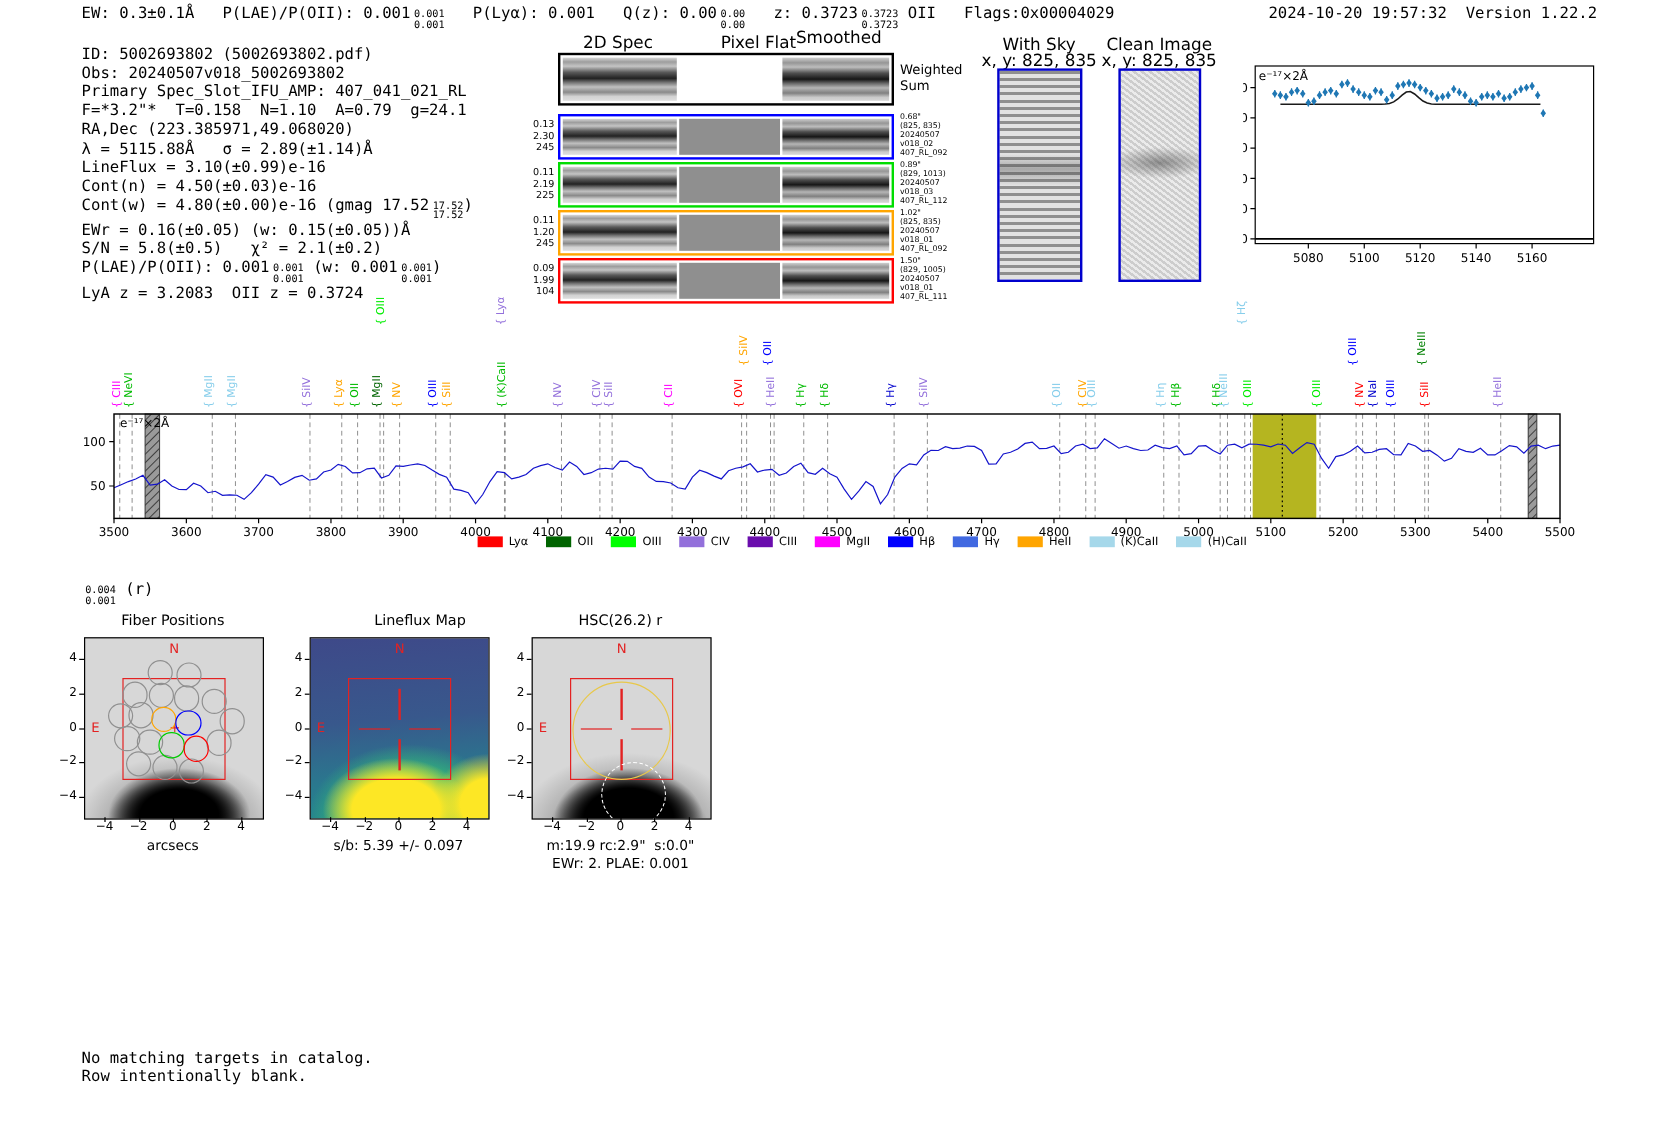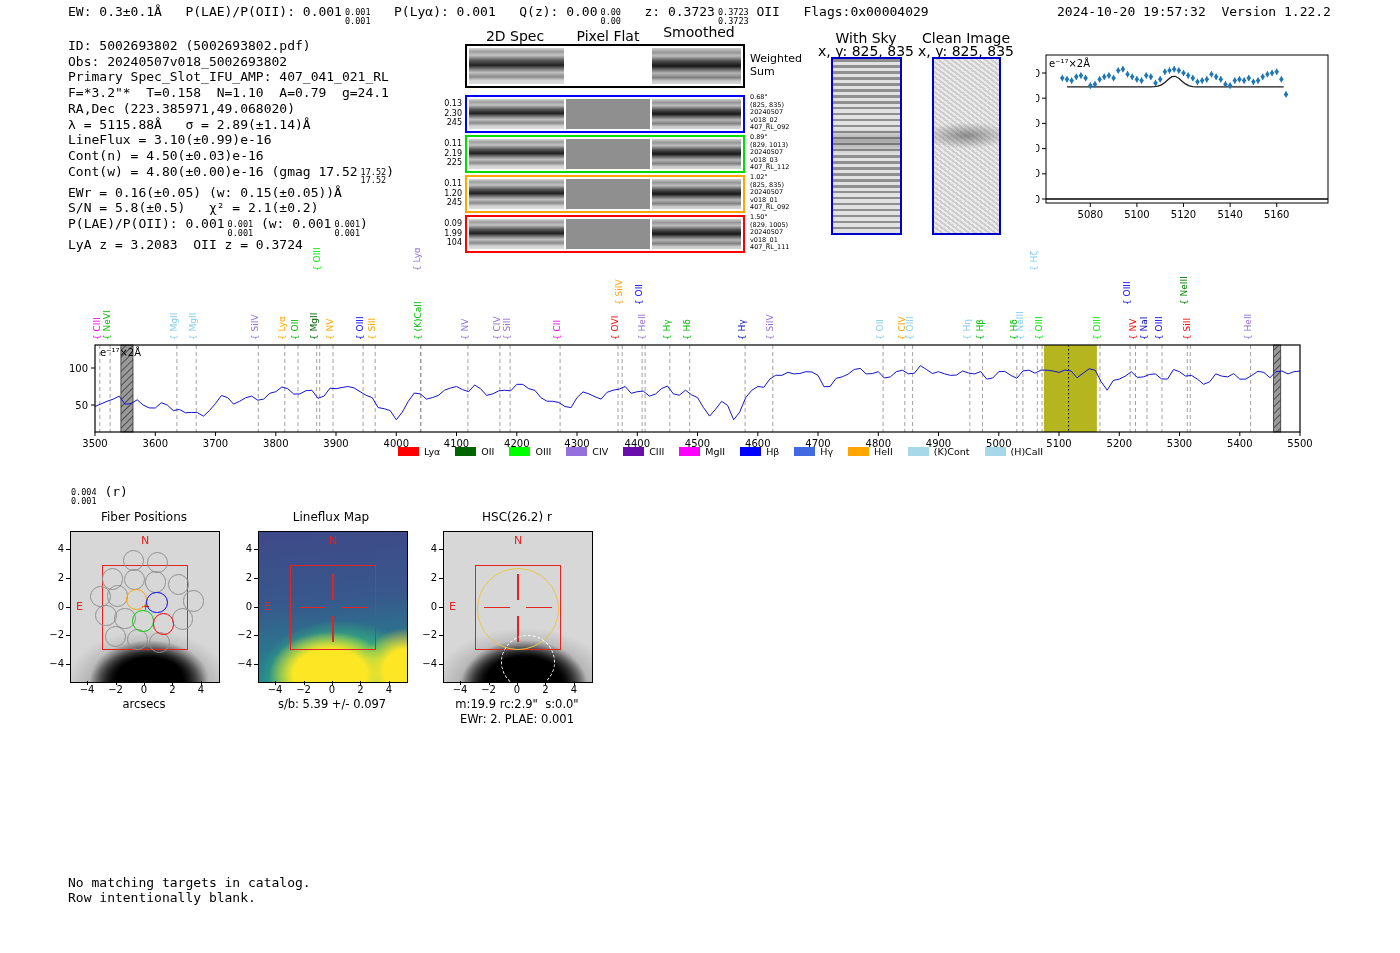--- a/index.html
+++ b/index.html
@@ -64,21 +64,21 @@
       <div class="mono"><span>LineFlux = 3.10(±0.99)e-16</span></div>
       <div class="mono"><span>Cont(n) = 4.50(±0.03)e-16</span></div>
       <div class="mono"><span>Cont(w) = 4.80(±0.00)e-16 (gmag 17.52</span><span class="stack"><span>17.52</span><span>17.52</span></span><span>)</span></div>
       <div class="mono"><span>EWr = 0.16(±0.05) (w: 0.15(±0.05))Å</span></div>
       <div class="mono"><span>S/N = 5.8(±0.5)   χ² = 2.1(±0.2)</span></div>
       <div class="mono"><span>P(LAE)/P(OII): 0.001</span><span class="stack"><span>0.001</span><span>0.001</span></span><span> (w: 0.001</span><span class="stack"><span>0.001</span><span>0.001</span></span><span>)</span></div>
       <div class="mono"><span>LyA z = 3.2083  OII z = 0.3724</span></div>
     </div>
 
   <div class="colhdr" style="left:515px;top:28px">2D Spec</div>
-  <div class="colhdr" style="left:608px;top:28px">Pixel Flat</div>
+  <div class="colhdr" style="left:632px;top:28px">Pixel Flat</div>
   <div class="colhdr" style="left:699px;top:24px">Smoothed</div>
 
   <div class="imgbox" style="left:465px;top:44px;width:280px;height:44px;border:2.5px solid #000">
     <div class="subimg tex-spec" style="left:2px;width:95px"></div>
     <div class="subimg tex-white" style="left:99px;width:84px"></div>
     <div class="subimg tex-smooth" style="left:185px;right:2px"></div>
   </div>
   <div class="wslabel" style="left:750px;top:52px">Weighted</div>
   <div class="wslabel" style="left:750px;top:65px">Sum</div>
 
@@ -444,21 +444,21 @@
       <span class="legend-item">
         <span class="legend-swatch" style="background: rgb(65, 105, 225);"></span>
         <span>Hγ</span>
       </span>
       <span class="legend-item">
         <span class="legend-swatch" style="background: rgb(255, 165, 0);"></span>
         <span>HeII</span>
       </span>
       <span class="legend-item">
         <span class="legend-swatch" style="background: rgb(166, 216, 234);"></span>
-        <span>(K)Cont</span>
+        <span>(K)CaII</span>
       </span>
       <span class="legend-item">
         <span class="legend-swatch" style="background: rgb(166, 216, 234);"></span>
         <span>(H)CaII</span>
       </span>
     </div>
 
   <div id="hsc-line" class="abs mono" style="left:68px;top:484px"><span class="stack"><span>0.004</span><span>0.001</span></span><span> (r)</span></div>
 
   <div class="paneltitle" style="left:70px;top:510px;width:148px">Fiber Positions</div>
@@ -482,21 +482,21 @@
       <div class="fiber" style="left: 34.156px; top: 93.999px; width: 21.345px; height: 21.345px; border-color: rgb(144, 144, 144);"></div>
       <div class="fiber" style="left: 55.501px; top: 96.845px; width: 21.345px; height: 21.345px; border-color: rgb(144, 144, 144);"></div>
       <div class="fiber" style="left: 77.5575px; top: 99.691px; width: 21.345px; height: 21.345px; border-color: rgb(144, 144, 144);"></div>
       <div class="fiber" style="left: 54.7895px; top: 57.001px; width: 21.345px; height: 21.345px; border-color: rgb(255, 165, 0); border-width: 1.7px;"></div>
       <div class="fiber" style="left: 75.423px; top: 59.847px; width: 21.345px; height: 21.345px; border-color: rgb(0, 0, 255); border-width: 1.7px;"></div>
       <div class="fiber" style="left: 61.193px; top: 78.346px; width: 21.345px; height: 21.345px; border-color: rgb(0, 204, 0); border-width: 1.7px;"></div>
       <div class="fiber" style="left: 81.8265px; top: 81.192px; width: 21.345px; height: 21.345px; border-color: rgb(255, 0, 0); border-width: 1.7px;"></div>
     </div>
   <div class="caption" style="left:44px;top:697px;width:200px">arcsecs</div>
 
-  <div class="paneltitle" style="left:257px;top:510px;width:148px">Lineflux Map</div>
+  <div class="paneltitle" style="left:276px;top:510px;width:148px">Lineflux Map</div>
   <div id="p2-area" class="plot-area fluxbg" style="left:258px;top:531px">
       <div class="redbox" style="left: 31.31px; top: 32.81px; width: 85.38px; height: 85.38px;"></div>
       <div class="compass" style="left: 70px; top: 2px;">N</div>
       <div class="compass" style="left: 5px; top: 67.5px;">E</div>
       <div class="xline" style="left: 73.25px; top: 41.5px; width: 1.5px; height: 26px;"></div>
       <div class="xline" style="left: 73.25px; top: 83.5px; width: 1.5px; height: 26px;"></div>
       <div class="xline" style="left: 40px; top: 74.75px; width: 26px; height: 1.5px;"></div>
       <div class="xline" style="left: 82px; top: 74.75px; width: 26px; height: 1.5px;"></div>
     </div>
   <div class="caption" style="left:232px;top:697px;width:200px">s/b: 5.39 +/- 0.097</div>

